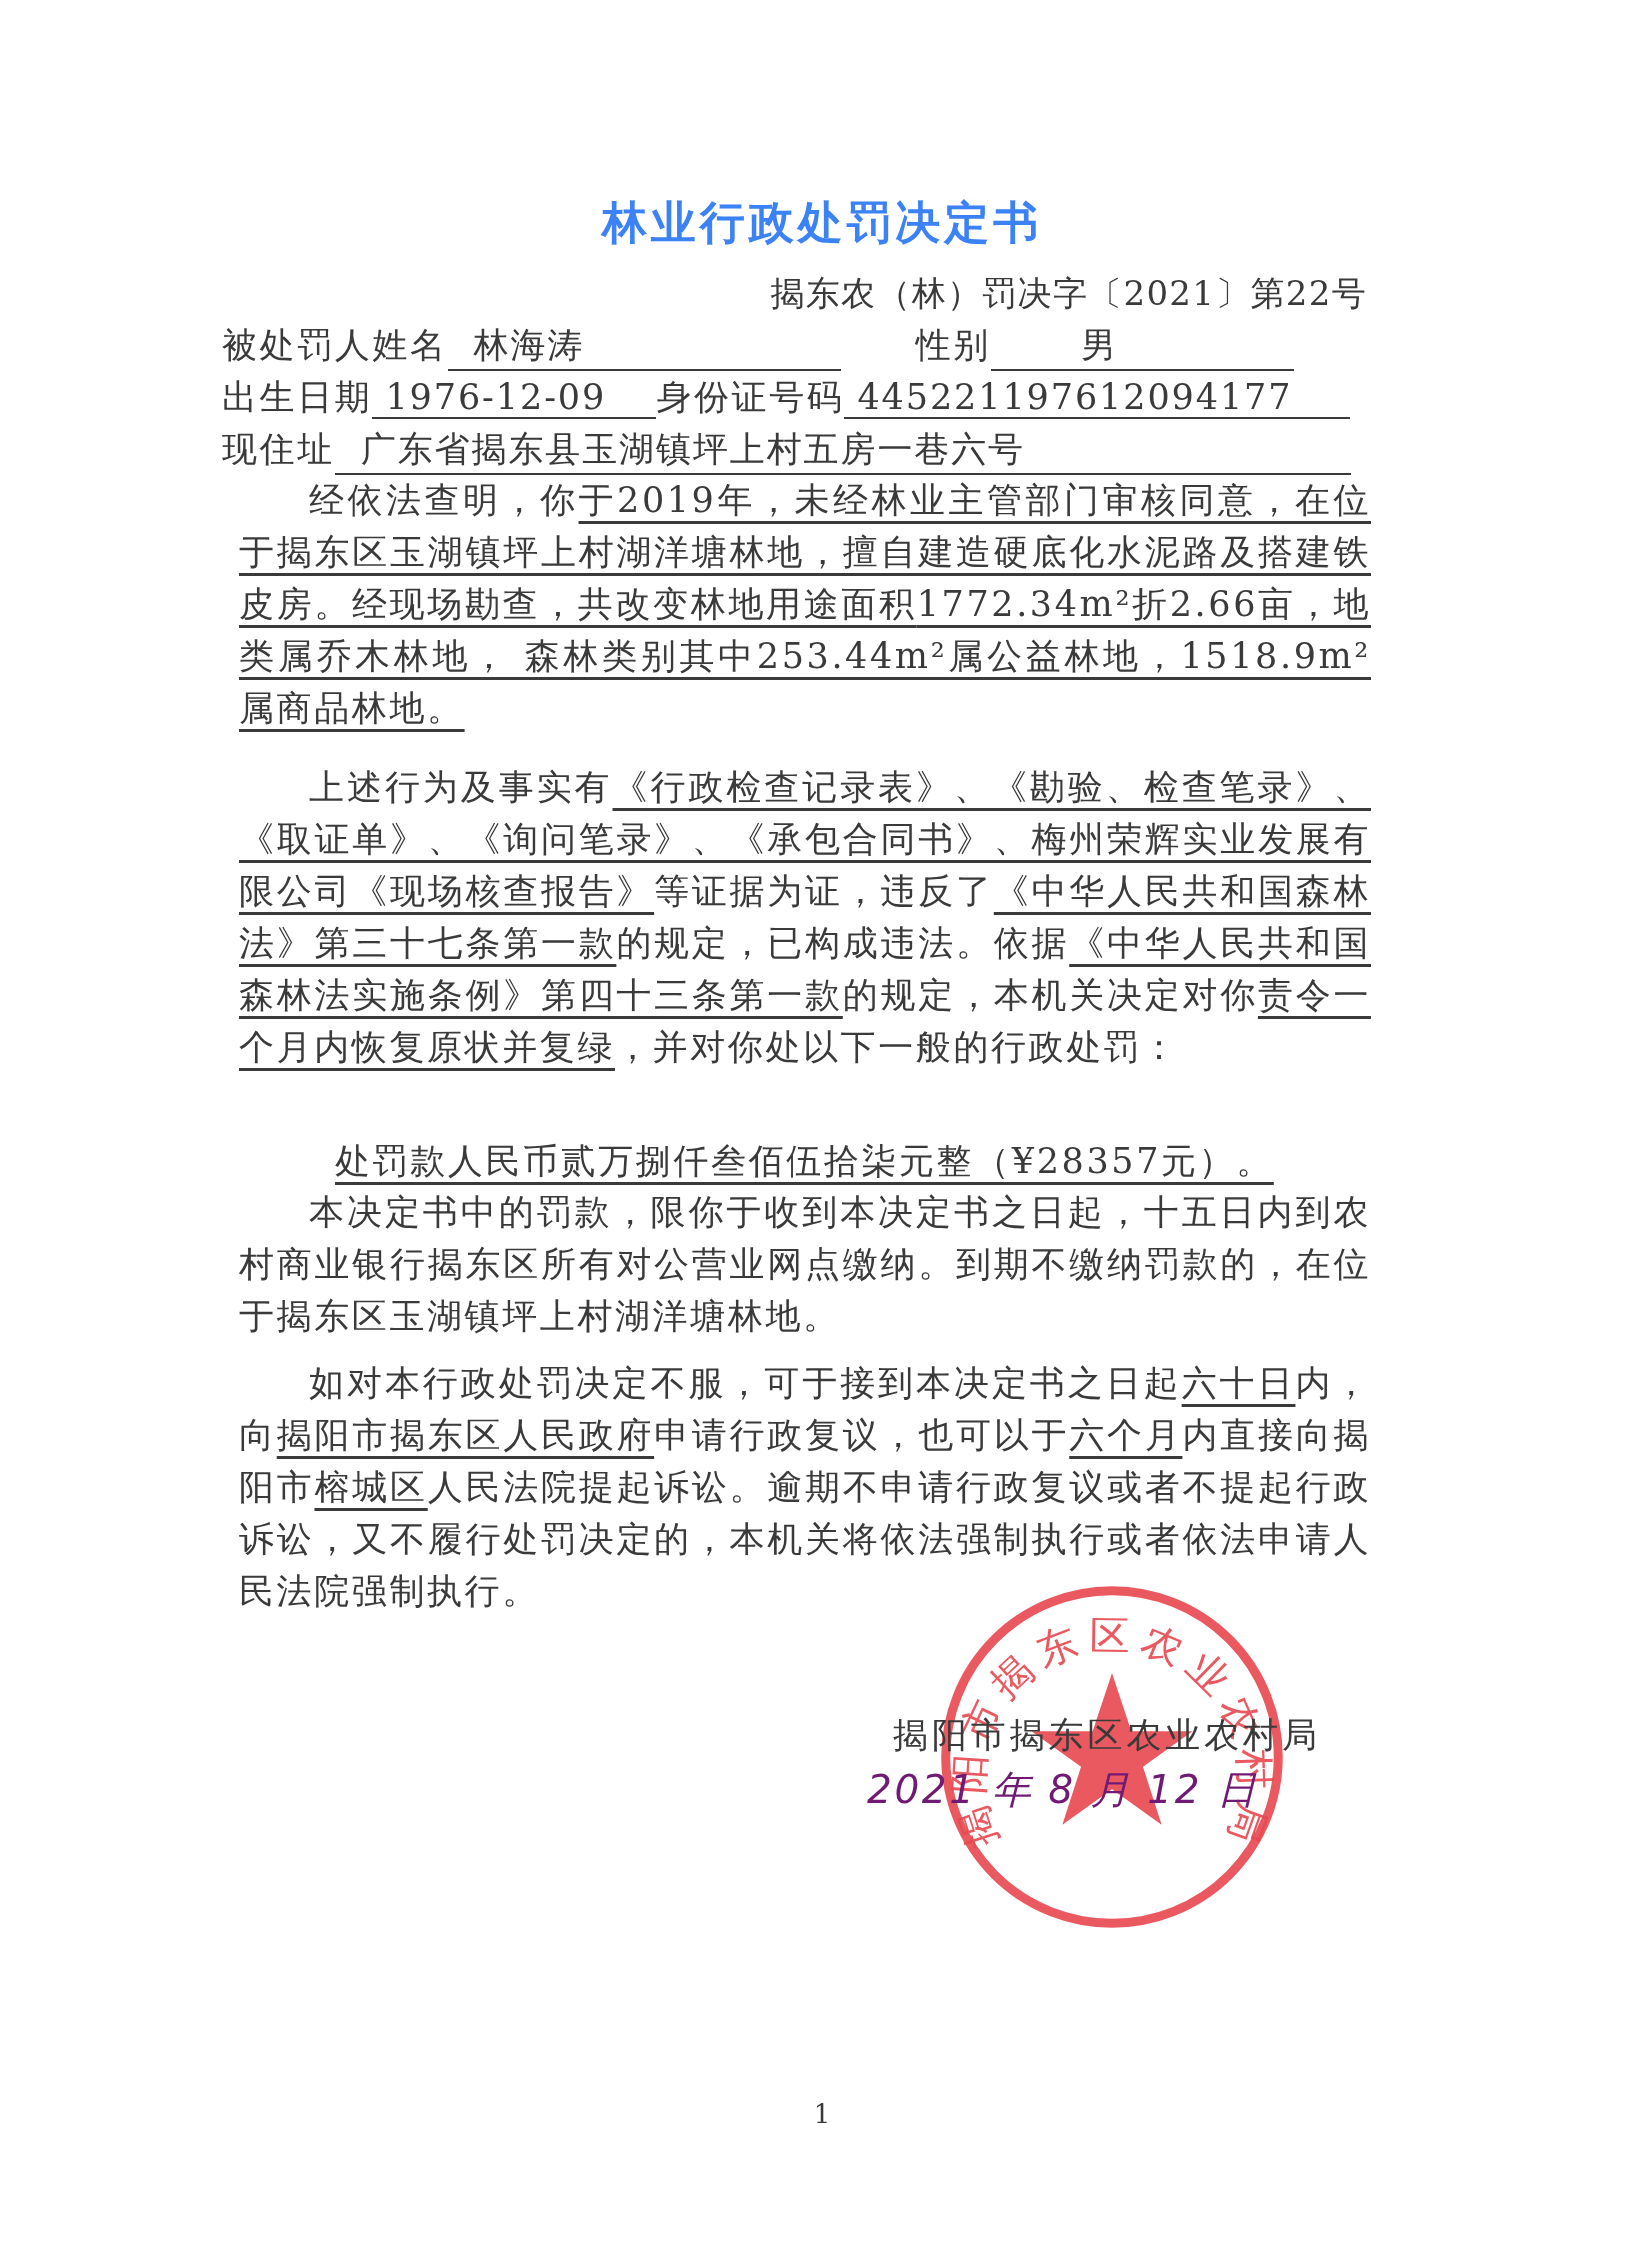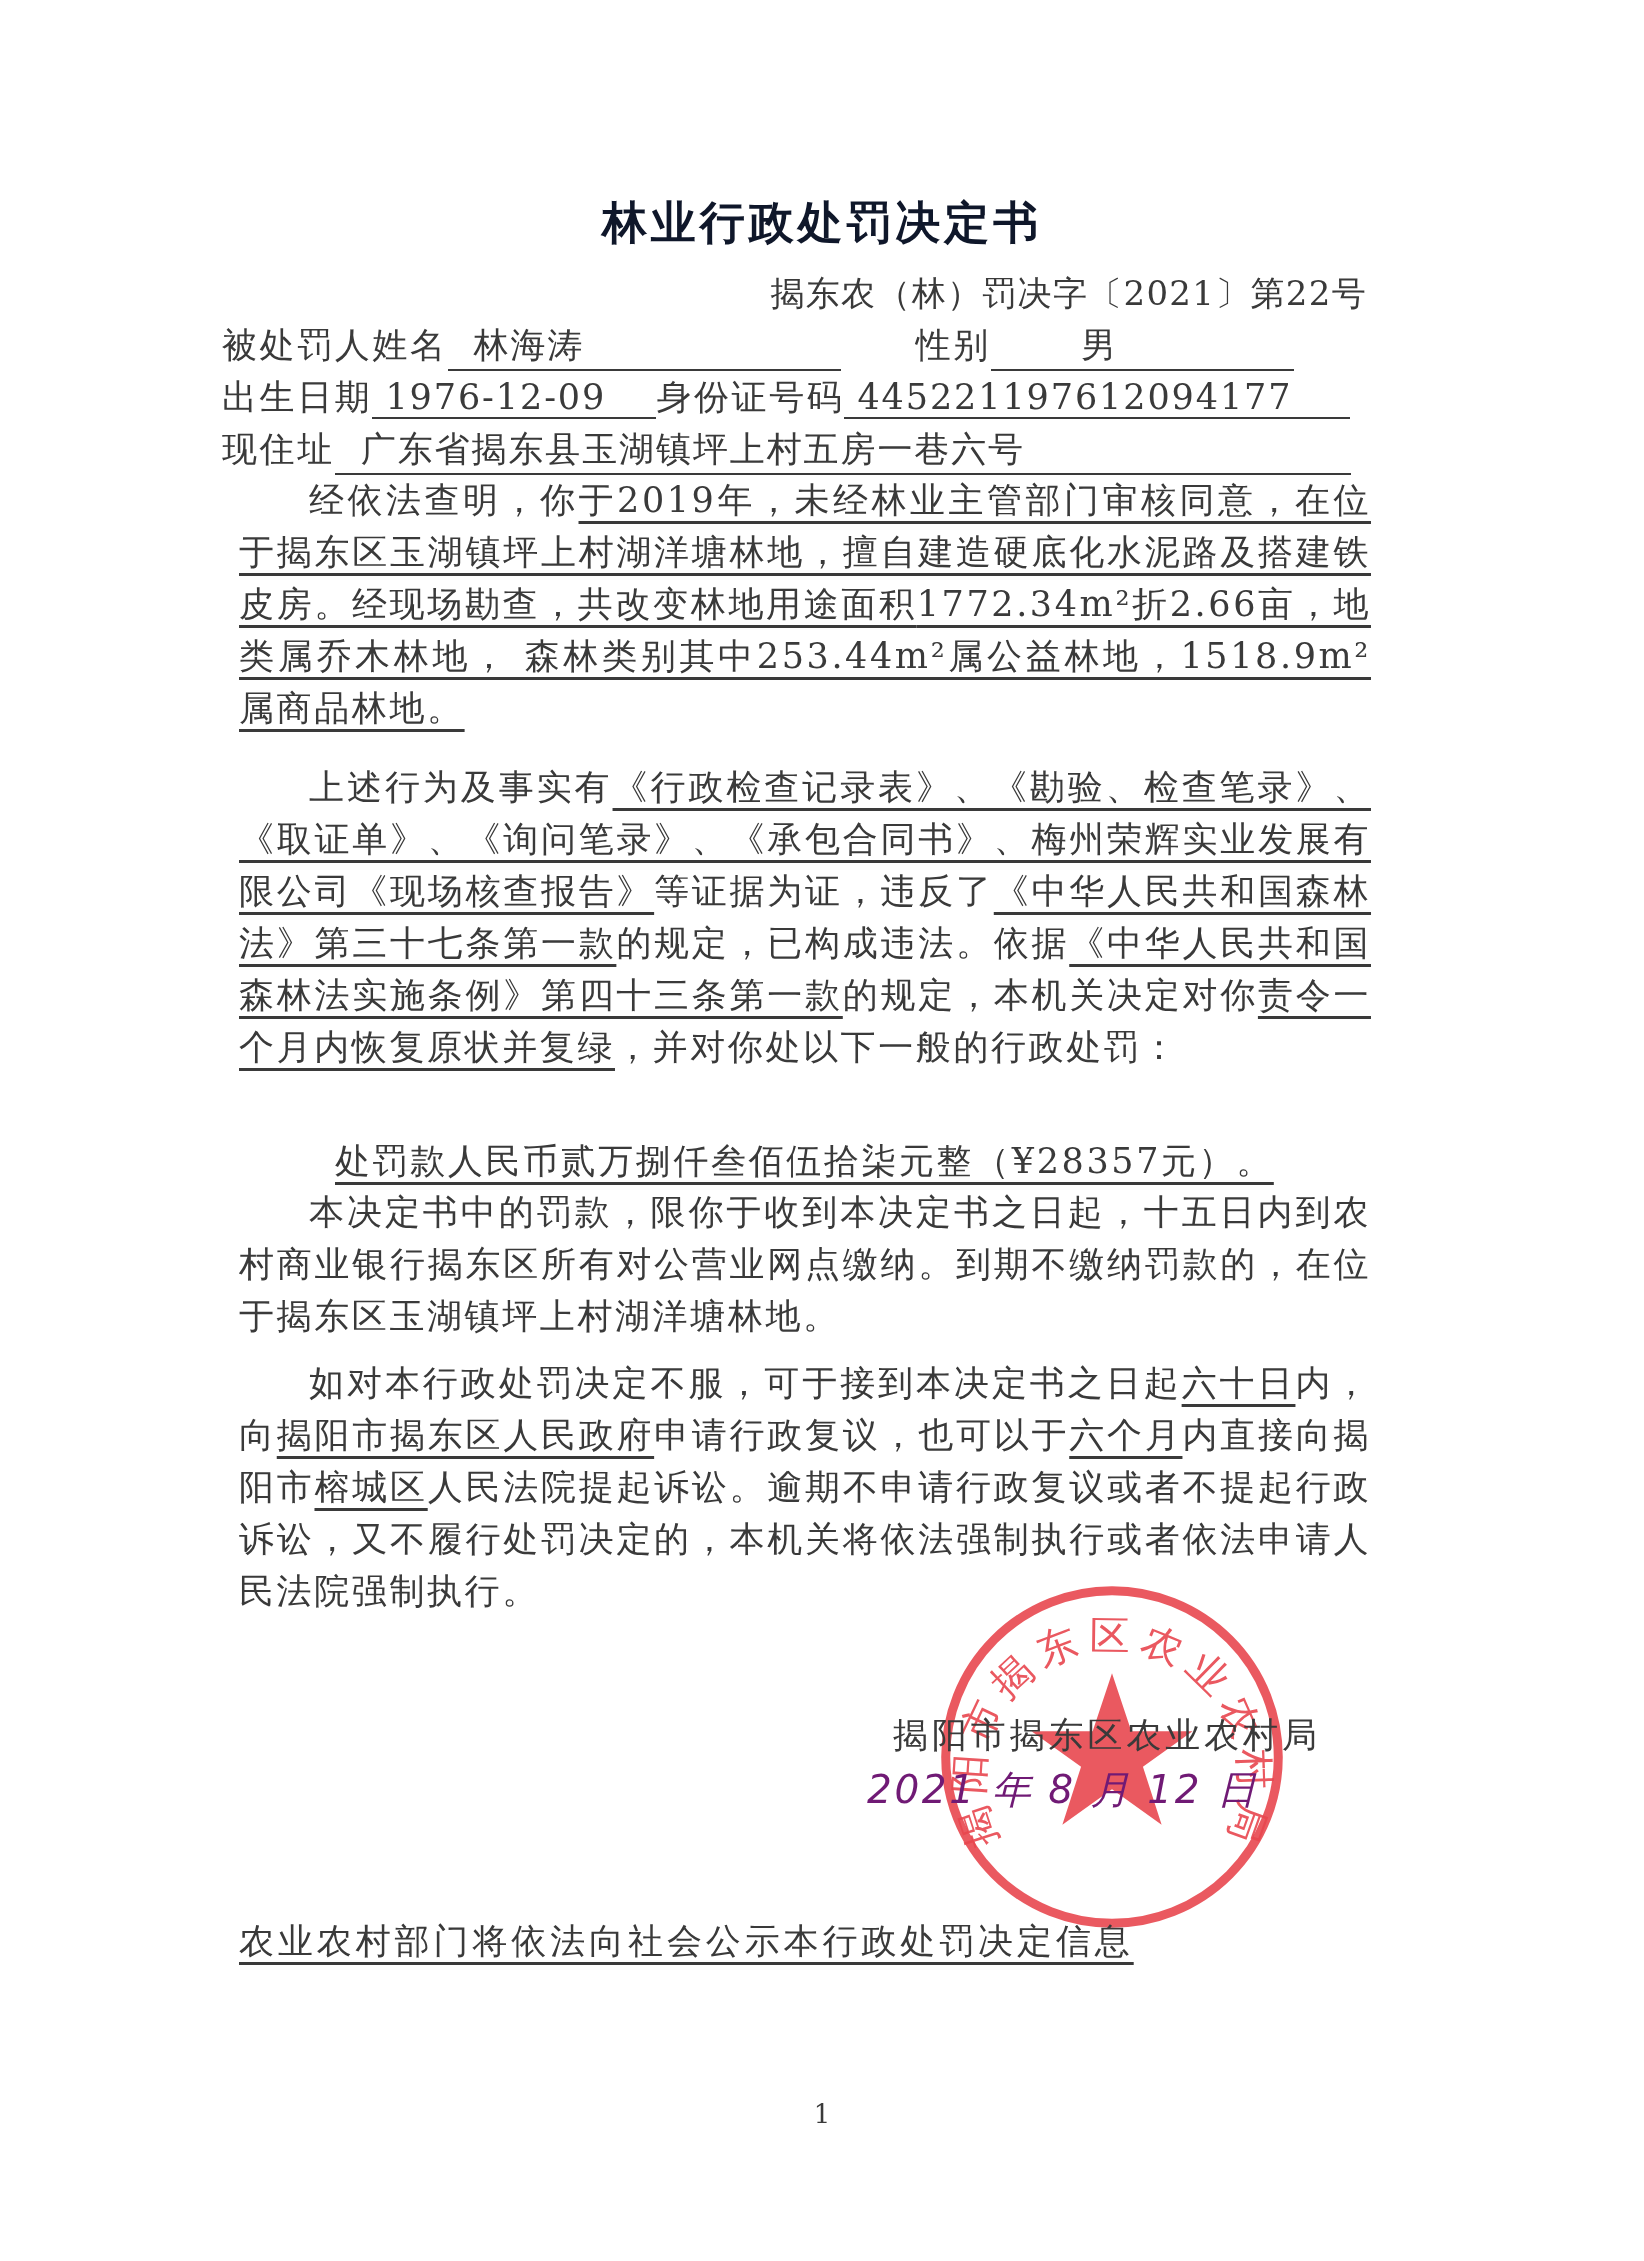--- a/index.html
+++ b/index.html
@@ -1,20 +1,20 @@
 <!DOCTYPE html>
 <html style="font-size:10.3px"><head>
 <meta charset="utf-8">
 <style>
   html, body { margin:0; padding:0; background:#ffffff; }
   body { width:1644px; height:2261px; position:relative; overflow:hidden;
          font-family:"DejaVu Serif","Liberation Serif",serif; color:#3a3a3a; }
   .page { position:absolute; left:0; top:0; width:1644px; height:2261px; }
   .title { position:absolute; left:0; width:1644px; top:193px; text-align:center;
-           font-size:45px; letter-spacing:3.9px; color:#0f172a; font-weight:bold;
+           font-size:45px; letter-spacing:3.9px; color:#3b82f6; font-weight:bold;
            font-family:"DejaVu Sans","Liberation Sans",sans-serif; }
   .docno { position:absolute; right:277px; top:271px; font-size:34px; letter-spacing:1.3px; }
   .field-row { position:absolute; left:222px; font-size:35px; white-space:nowrap; }
   .field-row .lbl { letter-spacing:2.6px; }
   .field-row .val { display:inline-block; border-bottom:2.6px solid #3a3a3a; letter-spacing:1.9px; padding-left:26px; box-sizing:border-box; }
   .para { position:absolute; left:239px; width:1132px; font-size:35px; line-height:52px; letter-spacing:2.6px; text-align:justify; }
   .para .u { text-decoration:underline; text-decoration-thickness:2.6px; text-underline-offset:9px; }
   .indent { text-indent:70px; }
   .fine { position:absolute; left:335px; top:1138px; font-size:35px; letter-spacing:2.6px;
           text-decoration:underline; text-decoration-thickness:2.6px; text-underline-offset:9px; }
@@ -65,17 +65,16 @@
     <circle cx="270" cy="270" r="258" fill="none" stroke="#e8474f" stroke-width="14" opacity="0.9"></circle>
     <polygon points="270,140 300,230 395,230 318,285 347,375 270,320 193,375 222,285 145,230 240,230" fill="#e8474f" opacity="0.9"></polygon>
     <text font-size="62" fill="#e8474f" opacity="0.9" font-family="DejaVu Sans, sans-serif" letter-spacing="14">
       <textPath href="#sealArc">揭阳市揭东区农业农村局</textPath>
     </text>
   </svg>
 
   <div class="sig">揭阳市揭东区农业农村局</div>
   <div class="date">2021 年 8 月 12 日</div>
 
-  <div class="notice">农业农村部门将依法向社会公示本行政处罚决定信息</div>
 
   <div class="pagenum">1</div>
 </div>
 
 
 </body></html>

